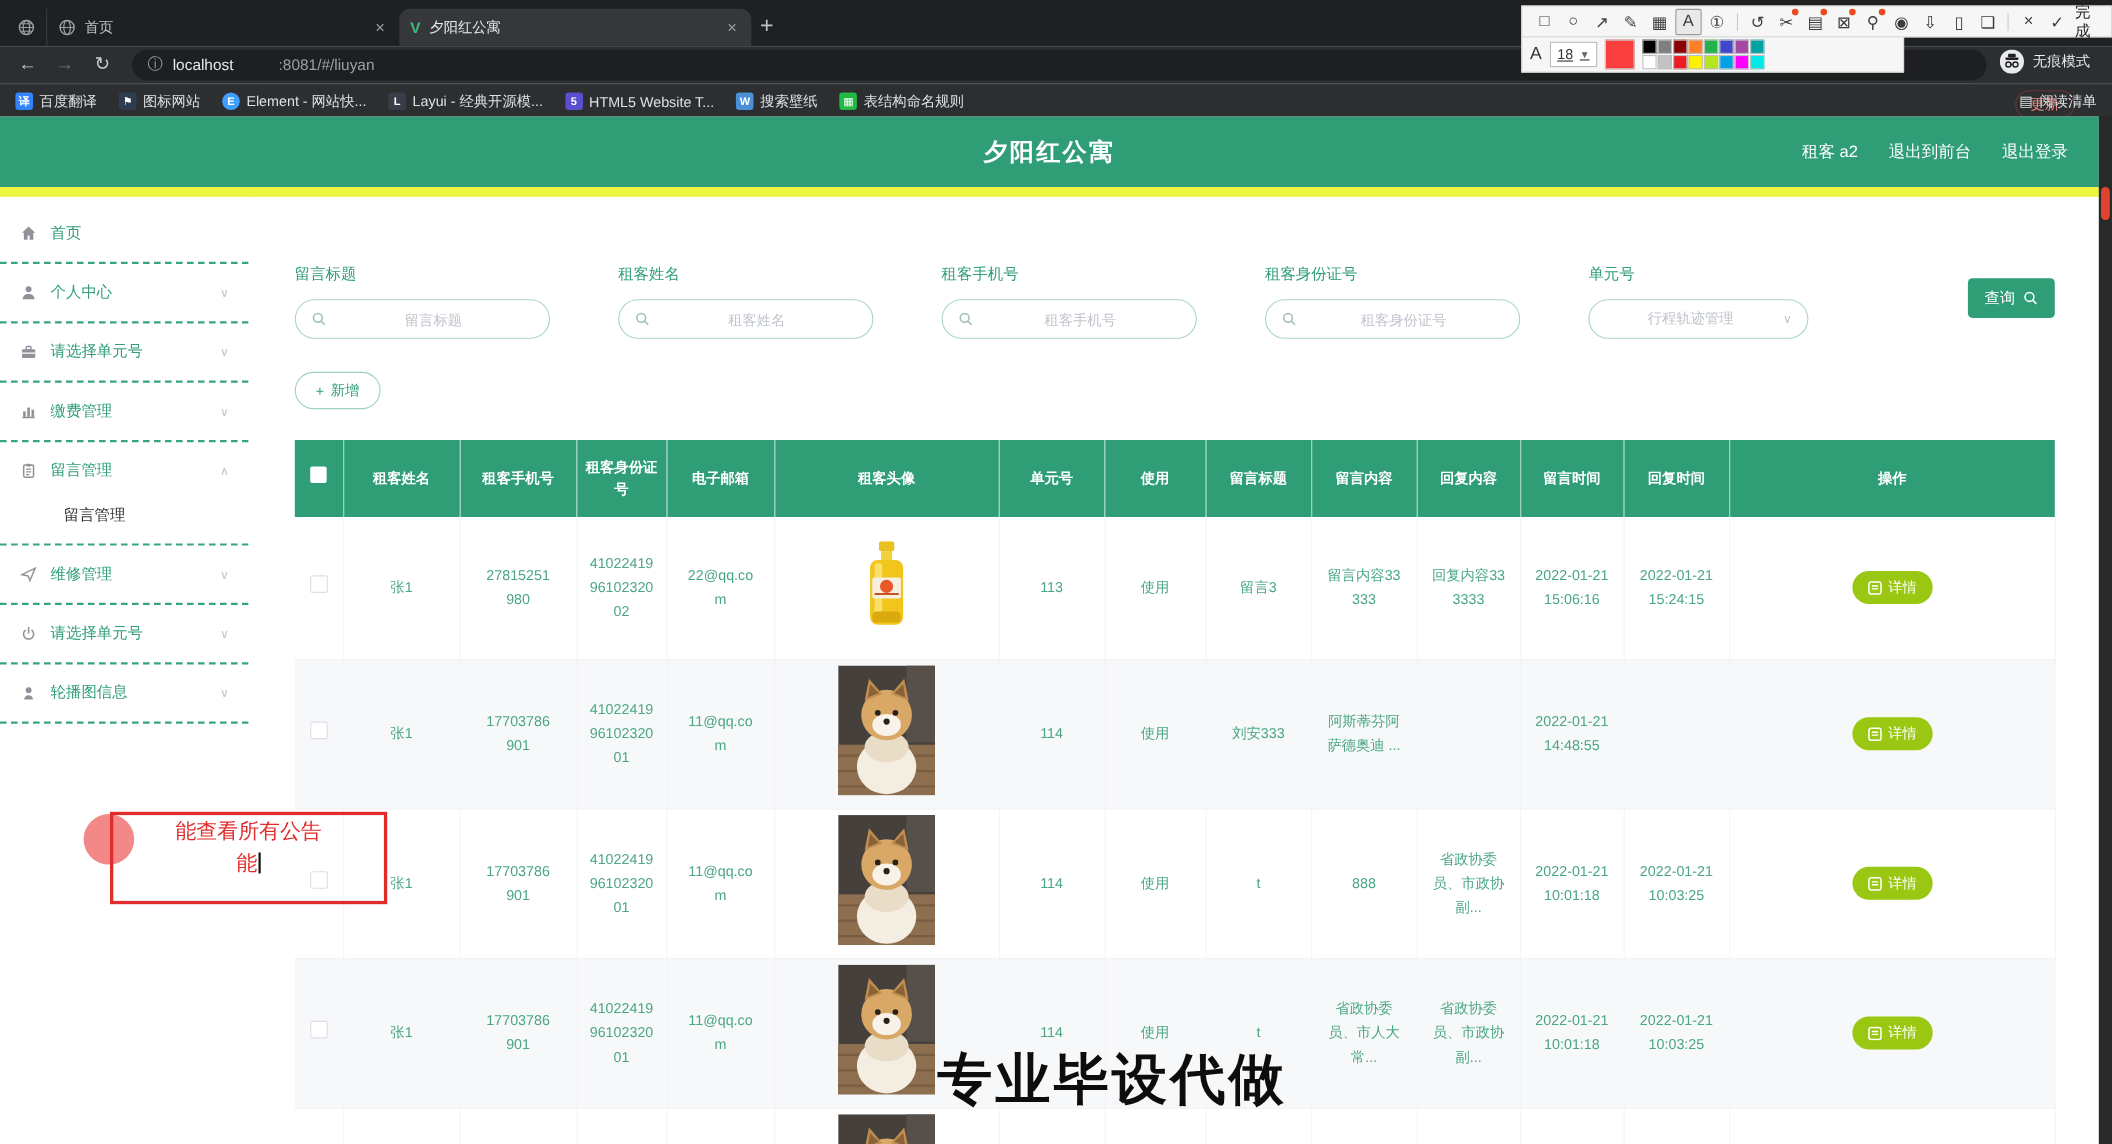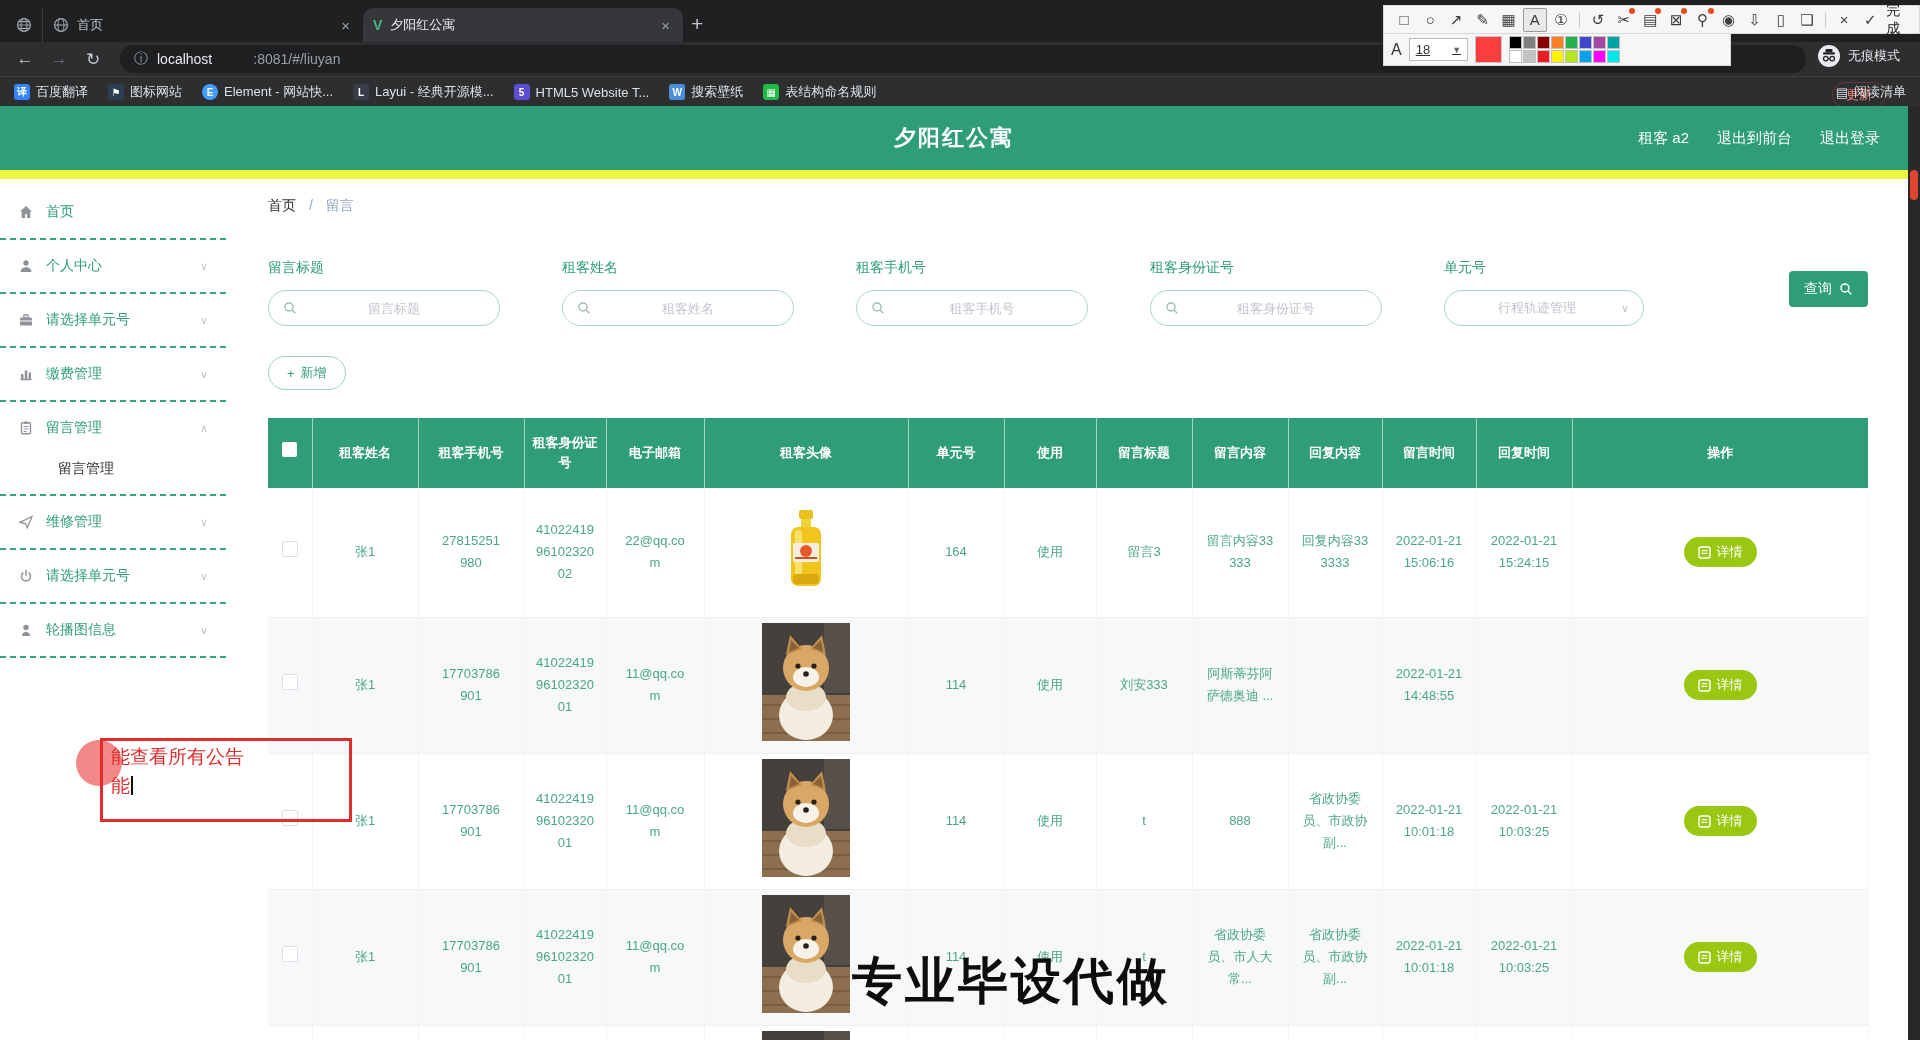--- a/index.html
+++ b/index.html
@@ -82,36 +82,36 @@
   .cw-title,.cw-content,.cw-reply{max-width:72px;}
   .cw-time,.cw-reply_time{max-width:68px;}
   .checkbox{width:14px;height:14px;border:1px solid #dcdfe6;border-radius:2px;background:#fff;display:inline-block;}
   .checkbox.hd{border:0;width:15px;height:15px;}
   .detail-btn{display:inline-flex;align-items:center;gap:6px;background:#9ac812;color:#fff;border:0;
               border-radius:15px;height:30px;padding:0 14px;font-size:13px;}
   
   .watermark{position:absolute;left:852px;top:948px;font-size:50px;font-weight:700;color:#0d0d0d;
              letter-spacing:3px;z-index:50;}
   .red-box{position:absolute;left:100px;top:738px;width:230px;height:74px;border:3px solid #e12c2c;z-index:60;
-           padding:2px 8px;font-size:19px;color:#e12c2c;line-height:1.5;}
+           padding:2px 8px;font-size:19px;color:#e12c2c;line-height:1.5;text-align:center;}
   .red-circle{position:absolute;left:76px;top:740px;width:46px;height:46px;border-radius:50%;
               background:#ef6a6a;opacity:.8;z-index:59;}
   .caret{display:inline-block;width:2px;height:19px;background:#111;vertical-align:-3px;margin-left:1px;}
   .annot1{position:absolute;top:5px;left:1383px;right:0;height:27px;background:#f6f6f6;border:1px solid #d9d9d9;
           display:flex;align-items:center;padding:0 8px;gap:2px;z-index:100;}
   .annot2{position:absolute;top:33px;left:1383px;width:332px;height:31px;background:#f6f6f6;border:1px solid #d9d9d9;
           display:flex;align-items:center;padding:0 7px;gap:7px;z-index:100;}
   .tool{position:relative;width:25px;height:22px;display:flex;align-items:center;justify-content:center;
         font-size:15px;color:#3c3c3c;border:1px solid transparent;border-radius:2px;}
   .tool.selected{border-color:#9a9a9a;background:#e9e9e9;}
   .tool .dot{position:absolute;top:-1px;right:0;width:6px;height:6px;border-radius:50%;background:#e8491f;}
   .tool-sep{width:1px;height:16px;background:#c9c9c9;margin:0 4px;}
   .done-lab{font-size:14px;color:#222;margin-left:2px;}
   .stroke-a{font-size:16px;color:#333;}
-  .fs-box{display:flex;align-items:center;gap:22px;border:1px solid #bbb;background:#fff;height:21px;
+  .fs-box{display:flex;align-items:center;gap:6px;border:1px solid #bbb;background:#fff;height:21px;
           padding:0 6px;font-size:13px;color:#333;text-decoration:underline;}
   .fs-box .chev{font-size:9px;color:#666;}
   .cur-color{width:25px;height:25px;background:#fa3e3e;border:1px solid #c9c9c9;}
   .palette{display:grid;grid-template-columns:repeat(8,13px);grid-auto-rows:13px;gap:1px;}
   .pal-cell{width:13px;height:13px;border:1px solid #bfbfbf;box-sizing:border-box;}
   .scrollbar{position:absolute;right:0;top:106px;width:12px;bottom:0;background:#27292b;z-index:90;}
   .scroll-thumb{position:absolute;top:64px;left:2px;width:8px;height:30px;background:#e0442e;border-radius:4px;}
 </style>
 </head>
 <body>
@@ -293,25 +293,20 @@
               <circle cx="8" cy="5.4" r="2.7" fill="#8f9399"></circle>
               <path d="M4 14c0-2.6 1.7-4 4-4s4 1.4 4 4ZM3 14h10" fill="#8f9399"></path>
             </svg>
             <span>轮播图信息</span>
             <span class="chev">∨</span>
           </div>
           <div class="side-sep"></div>
         </div>
 
       <div class="main">
-        <div class="breadcrumb">
-          <span>首页</span>
-          <span class="crumb-dim">/</span>
-          <span class="crumb-dim">留言</span>
-        </div>
 
         <div class="filters-row" id="filters-row">
             <div class="filter">
               <div class="filter-label">留言标题</div>
               <div class="pill">
                 <svg width="14" height="14" viewBox="0 0 16 16">
                   <circle cx="6.8" cy="6.8" r="4.6" fill="none" stroke="#9fbfae" stroke-width="1.6"></circle>
                   <path d="M10.3 10.3 14 14" stroke="#9fbfae" stroke-width="1.6"></path>
                 </svg>
                 <input placeholder="留言标题" style="">
@@ -416,21 +411,21 @@
     <rect x="16" y="0" width="14" height="9" rx="2" fill="#e8c020"></rect>
     <rect x="18" y="9" width="10" height="9" fill="#f0d23a"></rect>
     <rect x="8" y="17" width="30" height="59" rx="7" fill="#f2c51c"></rect>
     <rect x="12" y="20" width="7" height="50" rx="3" fill="#f9e06a"></rect>
     <rect x="10" y="33" width="26" height="19" rx="2" fill="#f6efdf"></rect>
     <circle cx="23" cy="41" r="6" fill="#e8592a"></circle>
     <path d="M12 48h22" stroke="#c94f24" stroke-width="2"></path>
     <rect x="10" y="64" width="26" height="10" rx="4" fill="#d9a90e"></rect>
   </svg>
 </td>
-                  <td><span class="cw cw-unit">164</span></td>
+                  <td><span class="cw cw-unit">113</span></td>
                   <td><span class="cw cw-use">使用</span></td>
                   <td><span class="cw cw-title">留言3</span></td>
                   <td><span class="cw cw-content">留言内容33333</span></td>
                   <td><span class="cw cw-reply">回复内容333333</span></td>
                   <td><span class="cw cw-time">2022-01-21 15:06:16</span></td>
                   <td><span class="cw cw-reply_time">2022-01-21 15:24:15</span></td>
                   <td><button class="detail-btn">
                       <svg width="13" height="13" viewBox="0 0 13 13">
                         <rect x="1" y="1" width="11" height="11" rx="2" fill="none" stroke="#fff" stroke-width="1.4"></rect>
                         <path d="M3.6 4.7h5.8M3.6 7.3h5.8" stroke="#fff" stroke-width="1.2"></path>

